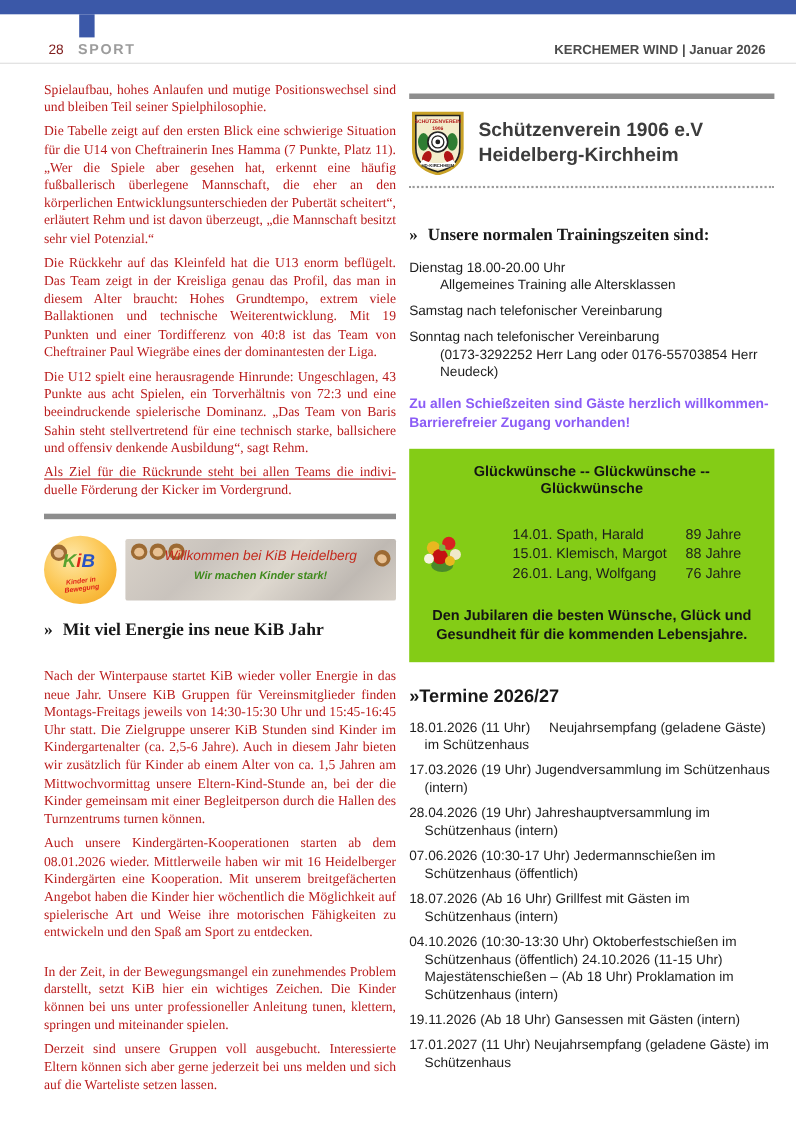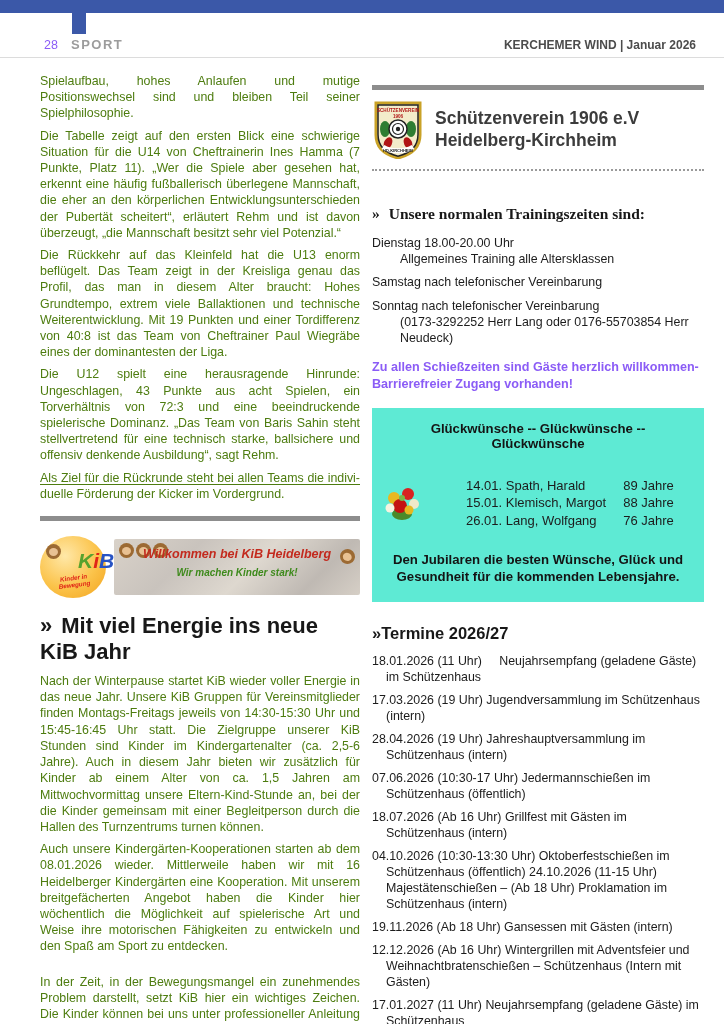--- a/index.html
+++ b/index.html
@@ -4,68 +4,68 @@
 <style>
   html,body{margin:0;padding:0;background:#fff;}
   .page{
     position:relative;width:724px;height:1024px;background:#fff;overflow:hidden;
     font-family:"Liberation Sans",sans-serif;color:#1c1c1c;outline:1px solid #e6e6e6;
   }
   
   .topbar{position:absolute;top:0;left:0;width:724px;height:13px;background:#3b58a8;}
   .topbar-tab{position:absolute;top:13px;left:72px;width:14px;height:21px;background:#3b58a8;}
   .header-row{position:absolute;top:36px;left:0;width:724px;height:20px;}
-  .pagenum{position:absolute;left:44px;top:2px;font-size:12.5px;color:#8b5cf6;}
+  .pagenum{position:absolute;left:44px;top:2px;font-size:12.5px;color:#7f1d1d;}
   .section-label{position:absolute;left:71px;top:1px;font-size:13px;font-weight:bold;letter-spacing:1.5px;color:#9c9c9c;}
   .masthead{position:absolute;right:28px;top:2px;font-size:12px;font-weight:bold;color:#4c4c4c;}
   .header-rule{position:absolute;top:57px;left:0;width:724px;border-top:1px solid #dcdcdc;}
   
   .columns{position:absolute;top:58px;left:0;width:724px;display:flex;}
   .col-left{width:320px;margin-left:40px;padding-top:15px;}
   .col-right{width:332px;margin-left:12px;padding-top:0;}
-  .body-p{font-size:12.4px;line-height:16.2px;text-align:justify;margin:0 0 6px 0;color:#4d7c0f;}
+  .body-p{font-size:12.4px;line-height:16.2px;text-align:justify;margin:0 0 6px 0;color:#b91c1c;font-family:Liberation Serif, serif;}
   .u{text-decoration:underline;text-underline-offset:2px;}
   .graybar{height:5px;background:#8d8d8d;border:none;margin:14px 0 14px 0;}
   
   .logo-row{display:flex;align-items:center;gap:8px;height:64px;margin:0 0 6px 0;}
   .kib-circle{position:relative;width:66px;height:62px;border-radius:50%;
     background:radial-gradient(circle at 38% 32%,#ffe8a8 0%,#fbc34a 55%,#f2a21c 100%);flex:0 0 auto;}
-  .kib-word{position:absolute;left:38px;top:14px;font-size:21px;font-weight:bold;font-style:italic;line-height:1;}
+  .kib-word{position:absolute;left:17px;top:14px;font-size:17px;font-weight:bold;font-style:italic;line-height:1;}
   .kib-k{color:#58a22e;} .kib-i{color:#e02418;} .kib-b{color:#2753c4;}
   .kib-sub{position:absolute;left:4px;bottom:10px;width:60px;font-size:6.3px;font-weight:bold;font-style:italic;
     color:#e02418;transform:rotate(-7deg);text-align:center;}
   .monkey{width:15px;height:15px;background:#9c6a33;border-radius:50%;position:relative;flex:0 0 auto;}
   .monkey::after{content:"";position:absolute;left:3px;top:4px;width:9px;height:8px;background:#e8c193;border-radius:50%;}
   .kib-monkey{position:absolute;left:6px;top:8px;}
   .kib-banner{position:relative;flex:1;height:56px;border-radius:2px;
     background:linear-gradient(135deg,#d9d2c9 0%,#c9c3bd 30%,#ded8cf 55%,#bfb9b3 80%,#d6cfc6 100%);
     overflow:hidden;}
-  .banner-title{position:absolute;top:8px;left:0;right:0;text-align:center;font-size:12.5px;font-weight:bold;
+  .banner-title{position:absolute;top:8px;left:0;right:0;text-align:center;font-size:12.5px;font-weight:normal;
     font-style:italic;color:#c32a1e;}
   .banner-sub{position:absolute;top:28px;left:0;right:0;text-align:center;font-size:10px;font-weight:bold;
     font-style:italic;color:#3e8a1c;}
   .banner-monkeys{position:absolute;left:5px;top:4px;display:flex;gap:2px;}
   .banner-monkey-r{position:absolute;right:5px;top:10px;transform:rotate(25deg);}
-  .kib-heading{font-size:22px;font-weight:bold;margin:14px 0 8px 0;color:#181818;}
+  .kib-heading{font-size:16px;font-weight:bold;margin:14px 0 24px 0;color:#181818;font-family:Liberation Serif, serif;}
   .kib-heading .mark, .rc-heading .mark{margin-right:9px;}
   .gap-top{margin-top:19px;}
   
   .rc-bar{height:5px;background:#8d8d8d;margin:27px 0 9px 0;}
   .club-head{display:flex;align-items:center;gap:13px;padding:2px 0 8px 2px;}
   .club-name{font-size:17.5px;font-weight:bold;color:#3c3c3c;line-height:1.25;}
   .dotted-rule{border-top:2px dotted #9a9a9a;margin:2px 0 0 0;}
   .rc-heading{font-size:15.5px;font-weight:bold;margin:34px 0 12px 0;color:#181818;font-family:Liberation Serif, serif;}
   .rc-heading2{font-size:16.5px;font-weight:bold;margin:22px 0 10px 0;color:#181818;}
   .train-line{font-size:12.4px;line-height:16.2px;}
   .train-group{margin-bottom:7px;}
   .train-indent{padding-left:28px;}
   .train-wrap{padding-left:28px;text-indent:0;}
   .rc-note{font-size:12.6px;font-weight:bold;line-height:17px;margin:13px 0 0 0;color:#8b5cf6;}
   
-  .congrats{position:relative;background:#5eead4;margin-top:15px;padding:13px 12px 16px 12px;}
+  .congrats{position:relative;background:#84cc16;margin-top:15px;padding:13px 12px 16px 12px;}
   .congrats-title{text-align:center;font-size:13.2px;font-weight:bold;color:#141414;}
   .congrats-rows{margin:26px 0 0 82px;}
   .congrats-row{display:flex;font-size:13px;line-height:17.2px;align-items:flex-end;}
   .congrats-name{width:160px;}
   .congrats-age{width:70px;}
   .congrats-msg{margin-top:22px;text-align:center;font-size:13.2px;font-weight:bold;line-height:17.5px;color:#141414;}
   .flower{position:absolute;left:10px;top:76px;}
   
   .event-item{font-size:12.4px;line-height:16px;padding-left:14px;text-indent:-14px;margin-bottom:7px;}
   .crest{flex:0 0 auto;}
@@ -195,18 +195,17 @@
 
       <h2 class="rc-heading2"><span class="mark">»</span><span>Termine 2026/27</span></h2>
 
       <div class="event-item">18.01.2026 (11 Uhr)&nbsp;&nbsp;&nbsp;&nbsp;&nbsp;Neujahrsempfang (geladene Gäste) im Schützenhaus</div>
       <div class="event-item">17.03.2026 (19 Uhr) Jugendversammlung im Schützenhaus (intern)</div>
       <div class="event-item">28.04.2026 (19 Uhr) Jahreshauptversammlung im Schützenhaus (intern)</div>
       <div class="event-item">07.06.2026 (10:30-17 Uhr) Jedermannschießen im Schützenhaus (öffentlich)</div>
       <div class="event-item">18.07.2026 (Ab 16 Uhr) Grillfest mit Gästen im Schützenhaus (intern)</div>
       <div class="event-item">04.10.2026 (10:30-13:30 Uhr) Oktoberfestschießen im Schützenhaus (öffentlich) 24.10.2026 (11-15 Uhr) Majestätenschießen – (Ab 18 Uhr) Proklamation im Schützenhaus (intern)</div>
       <div class="event-item">19.11.2026 (Ab 18 Uhr) Gansessen mit Gästen (intern)</div>
-      <div class="event-item">12.12.2026 (Ab 16 Uhr) Wintergrillen mit Adventsfeier und Weihnachtbratenschießen – Schützenhaus (Intern mit Gästen)</div>
       <div class="event-item">17.01.2027 (11 Uhr) Neujahrsempfang (geladene Gäste) im Schützenhaus</div>
 
     </div>
   </div>
 </div>
 
 </body></html>

